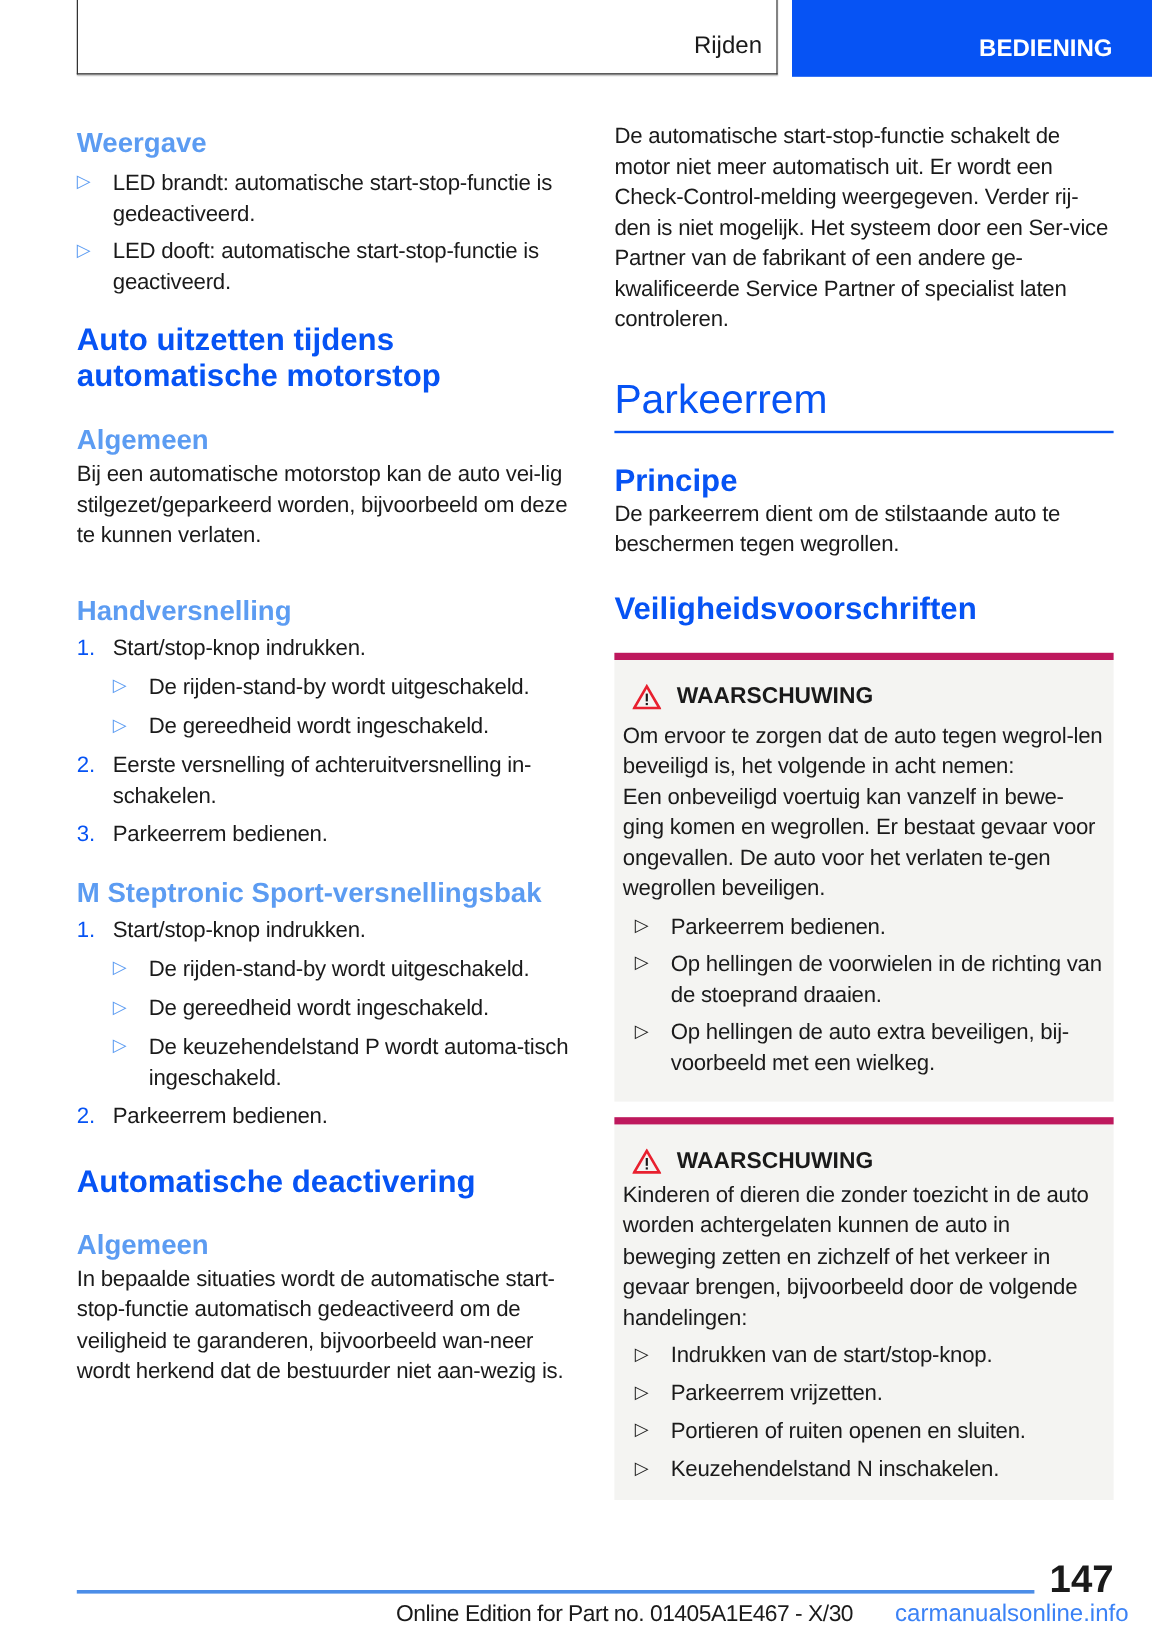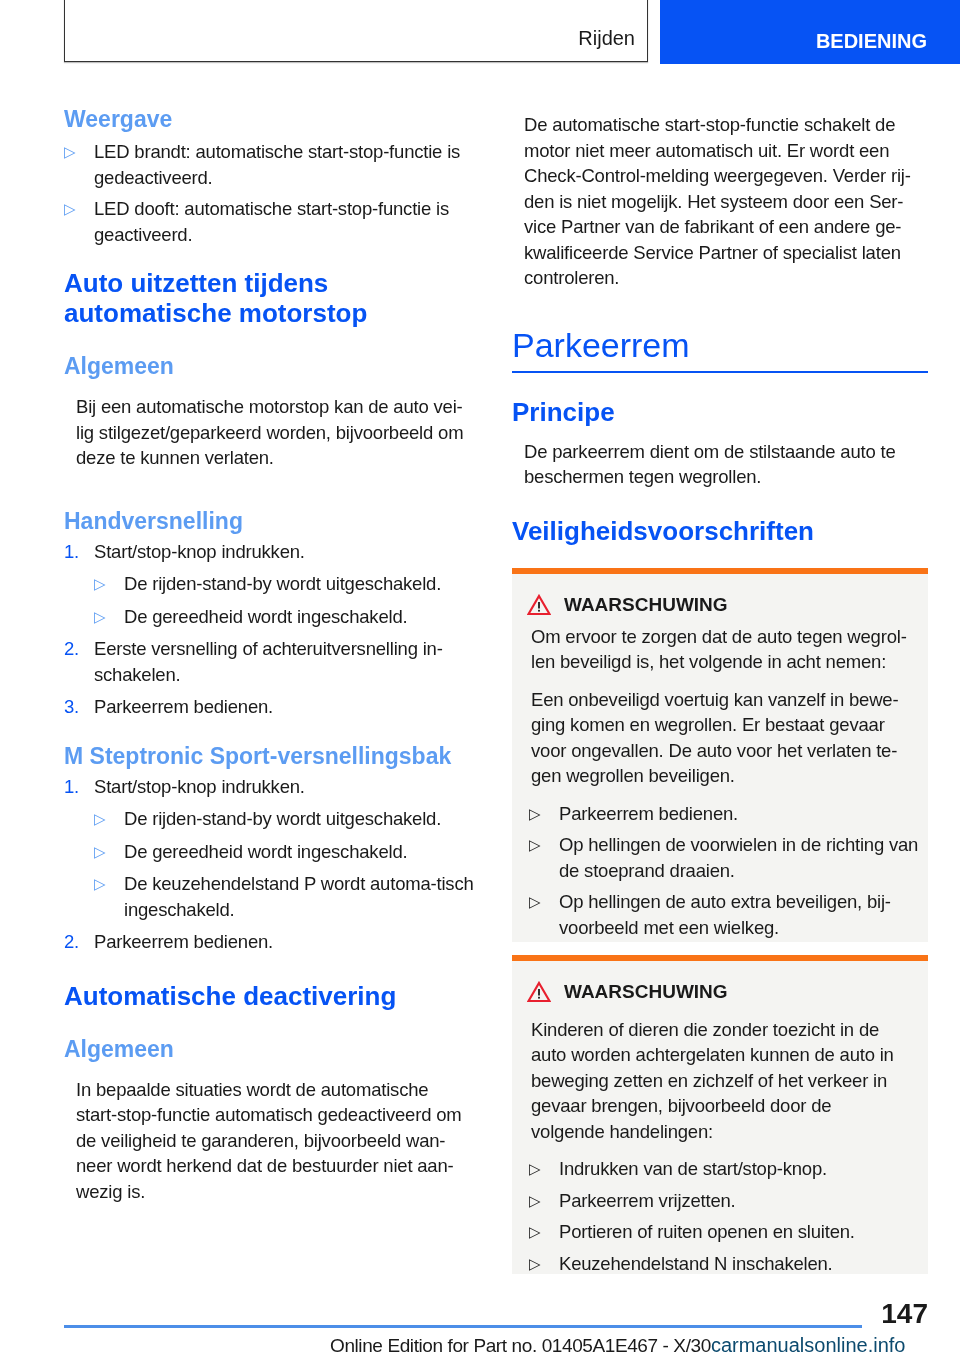--- a/index.html
+++ b/index.html
@@ -20,36 +20,36 @@
   }
   .hdr-right span {
     position: absolute; right: 33px; bottom: 11px; font-size: 20px; color: #ffffff; font-weight: bold;
   }
   .col { position: absolute; top: 100px; }
   .col-left { left: 64px; width: 420px; }
   .col-right { left: 512px; width: 416px; }
   .h3 { color: #5c9cf2; font-weight: bold; font-size: 23px; line-height: 32px; margin: 0; }
   .h2 { color: #0653f4; font-weight: bold; font-size: 26px; line-height: 30px; margin: 0; }
   .h1 { color: #0653f4; font-weight: normal; font-size: 34px; line-height: 40px; margin: 0; }
-  .p { font-size: 18.5px; line-height: 25.5px; margin: 12px; letter-spacing: -0.2px; }
+  .p { font-size: 18.5px; line-height: 25.5px; margin: 0; letter-spacing: -0.2px; }
   .li { position: relative; padding-left: 30px; font-size: 18.5px; line-height: 25.5px; letter-spacing: -0.2px; }
   .li .mk { position: absolute; left: 0; top: 0; color: #5c9cf2; font-size: 15px; }
   .li.sub { margin-left: 30px; }
   .li .num { position: absolute; left: 0; top: 0; color: #0653f4; }
   .warn .li .mk { color: #1a1a1a; }
   .rule { height: 2px; background: #0653f4; margin-top: 6px; }
   .warn {
-    background: #f4f4f2; border-top: 6px solid #f97316; padding: 18px 8px 10px 7px; box-sizing: border-box;
+    background: #f4f4f2; border-top: 6px solid #be185d; padding: 18px 8px 10px 7px; box-sizing: border-box;
   }
   .warn-title { display: flex; align-items: center; font-weight: bold; font-size: 19px; line-height: 26px; margin-bottom: 2px; }
   .warn-title svg { margin-left: 8px; margin-right: 13px; }
   .footer-line { position: absolute; left: 64px; top: 1325px; width: 798px; height: 3px; background: #4c8ee8; }
-  .page-num { position: absolute; right: 32px; top: 1298px; font-size: 28px; font-weight: bold; color: #1a1a1a; }
+  .page-num { position: absolute; right: 32px; top: 1298px; font-size: 32px; font-weight: bold; color: #1a1a1a; }
   .footer-txt { position: absolute; left: 330px; top: 1334px; font-size: 19px; color: #1a1a1a; white-space: nowrap; letter-spacing: -0.4px; }
-  .footer-txt .wm { color: #0c4a6e; font-size: 20px; letter-spacing: 0; }
+  .footer-txt .wm { color: #3b82f6; font-size: 20px; letter-spacing: 0; padding-left: 35px; }
 </style>
 </head>
 <body>
 
 <div class="hdr-left">
   <span>Rijden</span>
 </div>
 <div class="hdr-right">
   <span>BEDIENING</span>
 </div>

